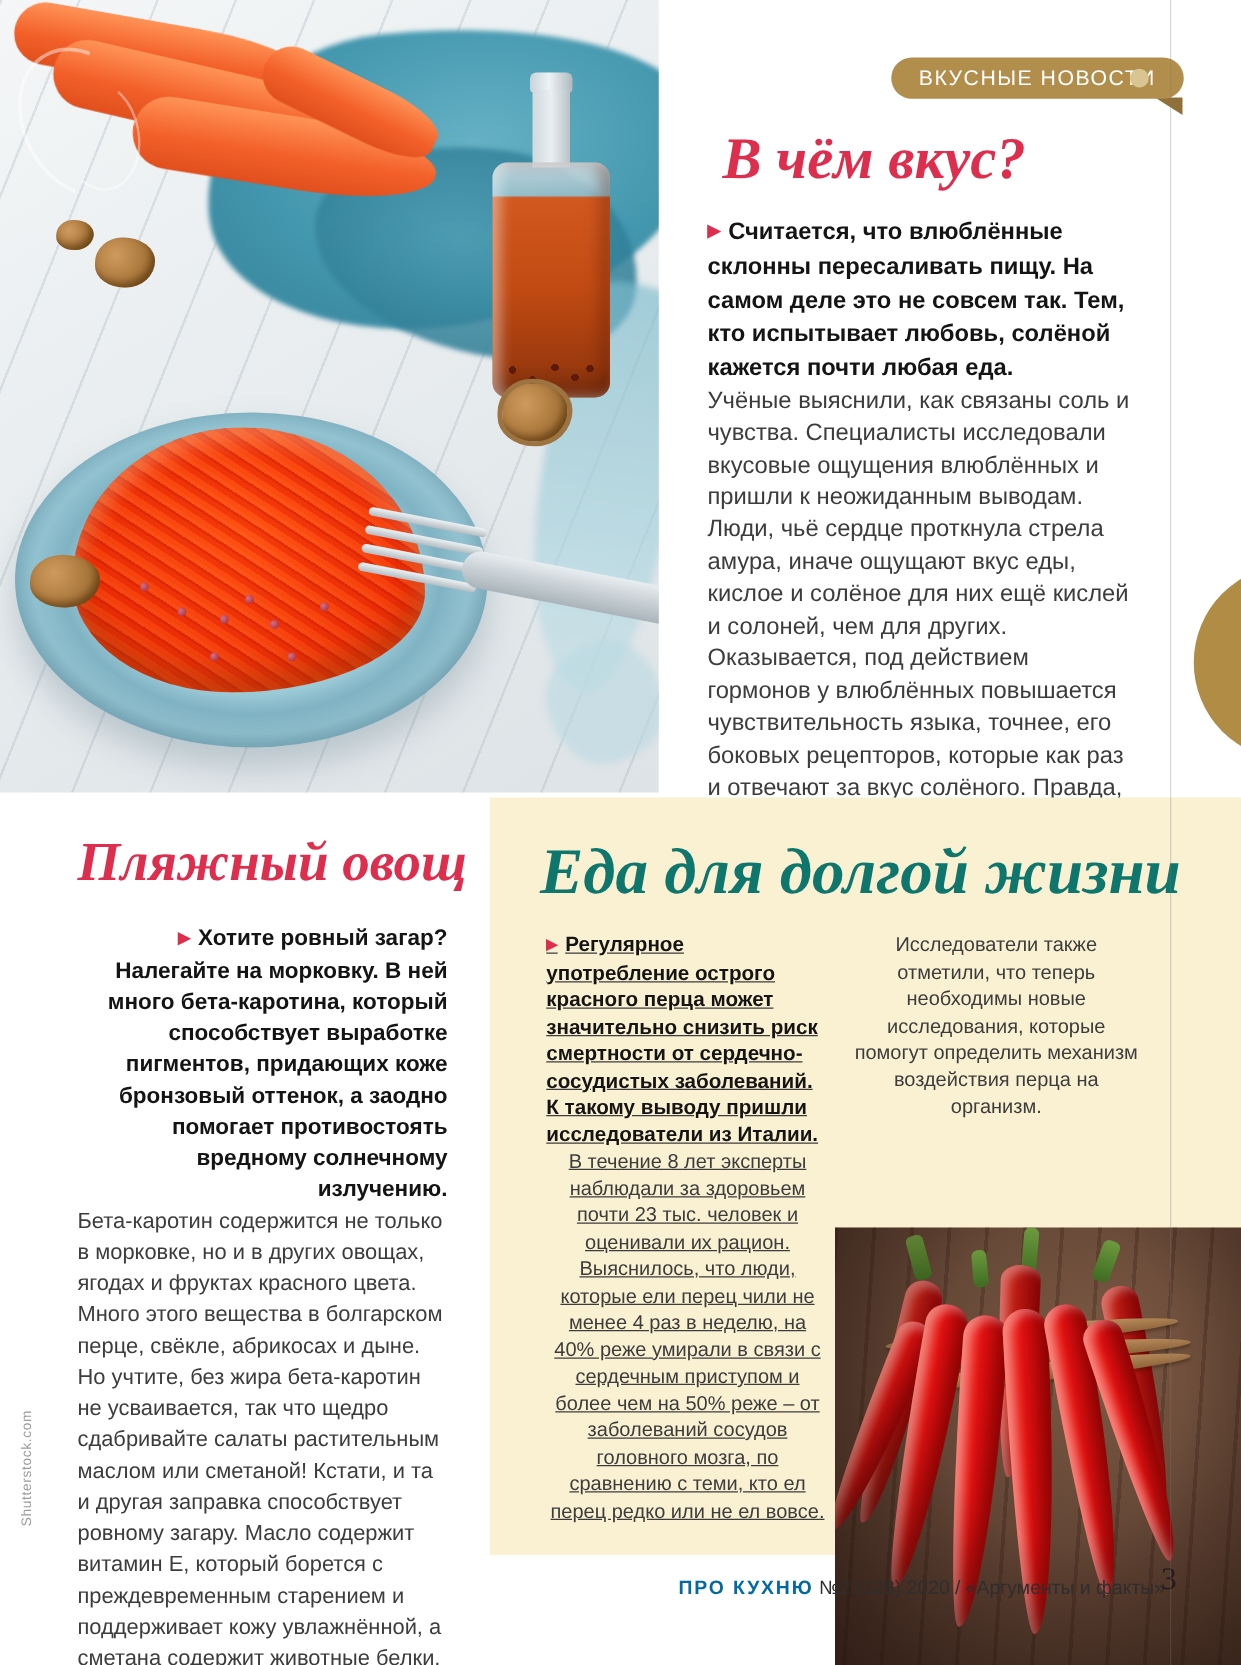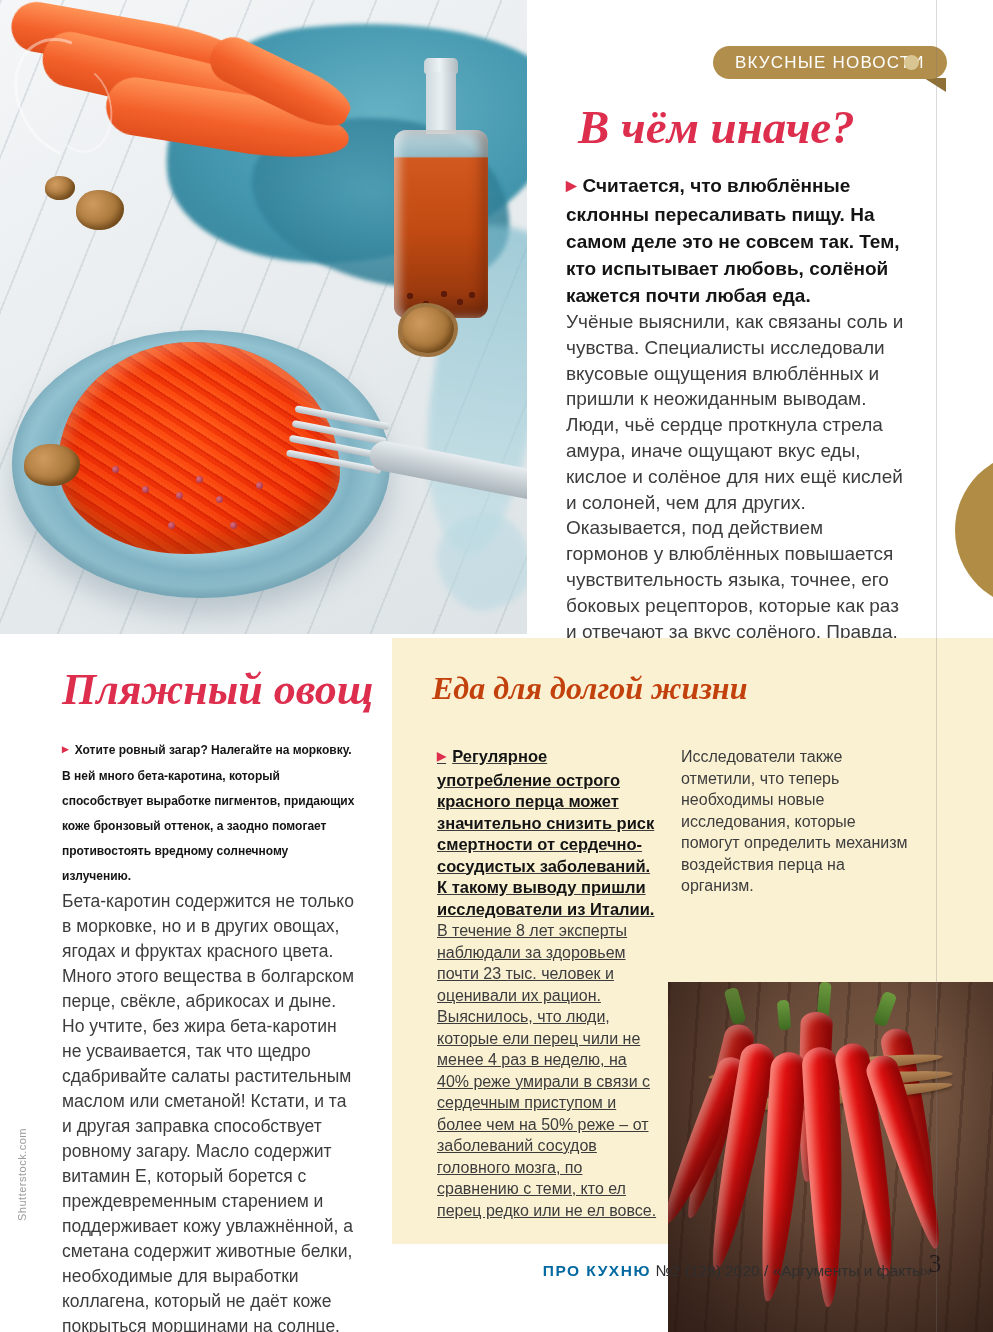--- a/index.html
+++ b/index.html
@@ -95,29 +95,29 @@
   .bodytext{color:#3c3c3c;margin:0;}
   .boldref{font-weight:700;color:#141414;}
 
   .salt-title{position:absolute;left:578px;top:104px;font-size:47px;}
   .salt-text{position:absolute;left:566px;top:172px;width:344px;}
   .salt-text .lead{font-size:19px;line-height:27px;}
   .salt-text .bodytext{font-size:19px;line-height:25.8px;}
 
   .beach-title{position:absolute;left:62px;top:668px;font-size:44px;}
   .beach-text{position:absolute;left:62px;top:738px;width:296px;}
-  .beach-text .lead{font-size:12px;line-height:25px;}
+  .beach-text .lead{font-size:18px;line-height:25px;text-align:right;}
   .beach-text .bodytext{font-size:17.5px;line-height:25px;}
 
   .cream-box{position:absolute;left:392px;top:638px;width:601px;height:606px;background:#faf1d3;}
-  .longlife-title{position:absolute;left:432px;top:672px;font-size:32px;color:#c2410c;}
+  .longlife-title{position:absolute;left:432px;top:672px;font-size:52px;color:#0f766e;}
   .ll-col1{position:absolute;left:437px;top:746px;width:226px;text-decoration:underline;}
   .ll-col2{position:absolute;left:681px;top:746px;width:232px;}
   .ll-col1 .lead,.ll-col2 .lead{font-size:16.5px;line-height:21.5px;}
-  .ll-col1 .bodytext,.ll-col2 .bodytext{font-size:16px;line-height:21.5px;}
+  .ll-col1 .bodytext,.ll-col2 .bodytext{font-size:16px;line-height:21.5px;text-align:center;}
 
   
   .photo-chili{position:absolute;left:668px;top:982px;width:325px;height:350px;overflow:hidden;
     background:
       repeating-linear-gradient(94deg, rgba(30,12,6,.22) 0 3px, rgba(0,0,0,0) 3px 30px),
       radial-gradient(circle at 65% 30%, #7c5a44 0%, #5e4233 55%, #452f28 100%);}
   .stem{position:absolute;background:linear-gradient(180deg,#6d9a3e,#3f6b22);border-radius:5px;}
   .pepper{position:absolute;border-radius:50% 50% 65% 35% / 7% 7% 94% 94%;
     background:linear-gradient(90deg,#ff5040 0%,#e01010 45%,#b30606 100%);
     box-shadow:inset 6px 4px 8px rgba(255,255,255,.35), inset -8px -12px 16px rgba(80,0,0,.45);}
@@ -185,21 +185,21 @@
   </div>
 
   <div class="badge">
     <span class="label">ВКУСНЫЕ НОВОСТИ</span>
     <span class="dot"></span>
   </div>
   <div class="badge-tail"></div>
 
   <div class="gold-tab"></div>
 
-  <h1 class="serif-title salt-title">В чём иначе?</h1>
+  <h1 class="serif-title salt-title">В чём вкус?</h1>
   <div class="salt-text">
     <p class="lead"><span class="bullet">▶</span><span>Считается, что влюблённые склонны пересаливать пищу. На самом деле это не совсем так. Тем, кто испытывает любовь, солёной кажется почти любая еда.</span></p>
     <p class="bodytext">Учёные выяснили, как связаны соль и чувства. Специалисты исследовали вкусовые ощущения влюблённых и пришли к неожиданным выводам. Люди, чьё сердце проткнула стрела амура, иначе ощущают вкус еды, кислое и солёное для них ещё кислей и солоней, чем для других. Оказывается, под действием гормонов у влюблённых повышается чувствительность языка, точнее, его боковых рецепторов, которые как раз и отвечают за вкус солёного. Правда, обострение вкусовых ощущений – это не навсегда, успокаивают учёные, через какое-то время организм справляется со стрессовой ситуацией и возвращается к обычному восприятию, чувство любви при этом не ослабевает.</p>
   </div>
 
   <h1 class="serif-title beach-title">Пляжный овощ</h1>
   <div class="beach-text">
     <p class="lead"><span class="bullet">▶</span><span>Хотите ровный загар? Налегайте на морковку. В ней много бета-каротина, который способствует выработке пигментов, придающих коже бронзовый оттенок, а заодно помогает противостоять вредному солнечному излучению.</span></p>
     <p class="bodytext"><span>Бета-каротин содержится не только в морковке, но и в других овощах, ягодах и фруктах красного цвета. Много этого вещества в болгарском перце, свёкле, абрикосах и дыне. Но учтите, без жира бета-каротин не усваивается, так что щедро сдабривайте салаты растительным маслом или сметаной! Кстати, и та и другая заправка способствует ровному загару. Масло содержит витамин Е, который борется с преждевременным старением и поддерживает кожу увлажнённой, а сметана содержит животные белки, необходимые для выработки коллагена, который не даёт коже покрыться морщинами на солнце. Рецепты полезных летних салатов – на </span></p>
   </div>

